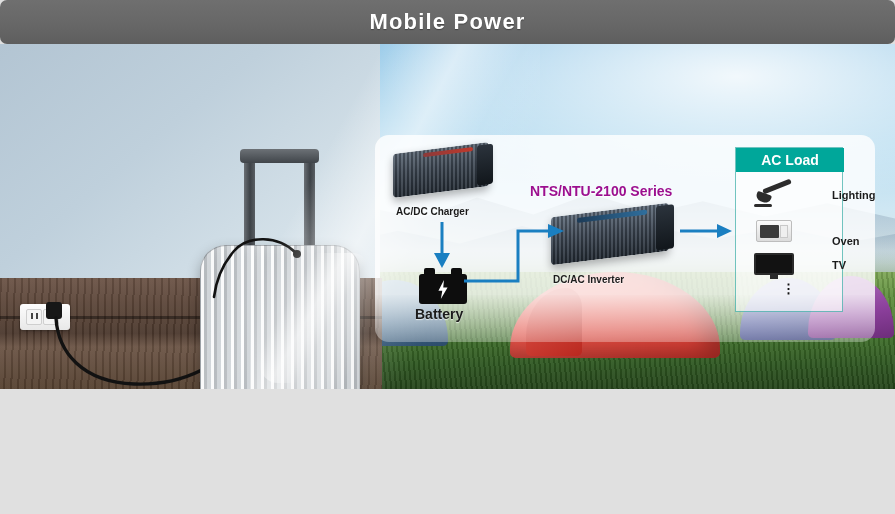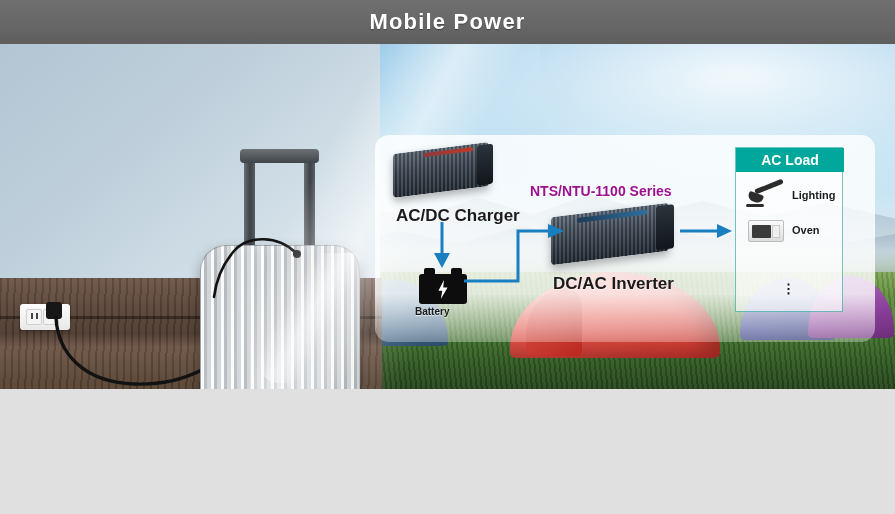--- a/index.html
+++ b/index.html
@@ -8,21 +8,21 @@
     font-family: "Liberation Sans", sans-serif;
     background: #e0e0e0;
     overflow: hidden;
   }
   #page { position: relative; width: 895px; height: 514px; }
 
   
   .header {
     position: absolute; left: 0; top: 0; width: 895px; height: 44px;
     background: linear-gradient(180deg,#6f6f6f 0%,#676767 55%,#5e5e5e 100%);
-    display: flex; align-items: center; justify-content: center;
+    display: flex; align-items: center; justify-content: center; border-radius: 7px;
   }
   .header-title {
     color: #ffffff; font-size: 22px; font-weight: bold;
     letter-spacing: 1.2px; text-shadow: 0 1px 1px rgba(0,0,0,.35);
   }
   .header-underline {
     position: absolute; left: 0; top: 44px; width: 895px; height: 5px;
     background: linear-gradient(90deg,#b9c9d4 0%,#b9c9d4 70%,#c6d3dc 70%,#c6d3dc 70%);
   }
   .header-underline .blue {
@@ -212,27 +212,27 @@
   .dev-inverter .cap{
     position:absolute; right:-5px; top:2px; width:18px; height:44px;
     background: linear-gradient(180deg,#2b333c,#11161b); border-radius:3px;
   }
   .dev-inverter .stripe{
     position:absolute; left:26px; top:4px; width:70px; height:5px;
     background: linear-gradient(90deg,#1d3b57,#2f6f9e); border-radius:2px;
   }
 
   .lbl{
-    position:absolute; color:#1b1b1b; font-weight:bold; font-size:17px;
+    position:absolute; color:#1b1b1b; font-weight:bold; font-size:10px;
     text-shadow: 0 1px 1px rgba(255,255,255,.7);
     white-space:nowrap;
   }
   .lbl-charger{ left:396px; top:162px; }
   .lbl-inverter{ left:553px; top:230px;text-align:center; }
-  .lbl-battery{ left:415px; top:262px; font-size:10px; }
+  .lbl-battery{ left:415px; top:262px; font-size:14px; }
   .lbl-series{
     left:530px; top:139px; color:#9c0f8f; font-size:14px; font-weight:bold;
     text-shadow: 0 1px 1px rgba(255,255,255,.85);
   }
 
   
   .bat-hero{ position:absolute; left:419px; top:224px; width:48px; height:36px; }
   .bat-body{
     position:absolute; left:0; top:6px; width:48px; height:30px;
     background:#0d0d0d; border-radius:3px;
@@ -253,26 +253,26 @@
     border:1px solid rgba(0,150,140,.55);
     background: rgba(255,255,255,.55);
     text-decoration: underline;
   }
   .acload-head{
     position:absolute; left:0; top:0; width:108px; height:24px;
     background:#00a79a; color:#fff; font-weight:bold; font-size:14px;
     display:flex; align-items:center; justify-content:center;
   }
   .acload-row{
-    position:absolute; left:4px; width:108px; height:34px;
-    display:flex; align-items:center;
+    position:absolute; left:12px; width:108px; height:34px;
+    display:flex; align-items:center;gap:32px;
   }
   .acload-row .ic{ width:52px; height:34px; position:relative; flex:0 0 52px; }
   .acload-row .tx{ font-size:11px; font-weight:bold; color:#1b1b1b; }
-  .r-light{ top:30px; } .r-oven{ top:65px; } .r-tv{ top:100px; }
+  .r-light{ top:30px; } .r-oven{ top:65px;align-items:flex-end; } .r-tv{ top:100px; }
   
   .lamp-arm{ position:absolute; left:14px; top:6px; width:30px; height:5px; background:#2c2c2c; border-radius:3px; transform:rotate(-22deg);}
   .lamp-head{ position:absolute; left:8px; top:15px; width:15px; height:9px; background:#2c2c2c; border-radius:2px 2px 6px 6px; transform:rotate(20deg);}
   .lamp-base{ position:absolute; left:6px; top:26px; width:18px; height:3px; background:#2c2c2c; border-radius:2px;}
   
   .oven-b{ position:absolute; left:8px; top:7px; width:36px; height:22px; background:linear-gradient(180deg,#fbfbfb,#dcdcdc); border:1px solid #bdbdbd; border-radius:2px;}
   .oven-w{ position:absolute; left:3px; top:4px; width:19px; height:13px; background:#3a3a3a; border-radius:1px;}
   .oven-p{ position:absolute; right:3px; top:4px; width:8px; height:13px; background:#efefef; border:1px solid #c9c9c9;}
   
   .tv-s{ position:absolute; left:6px; top:5px; width:40px; height:22px; background:#121212; border:2px solid #2a2a2a; border-radius:2px;}
@@ -343,21 +343,21 @@
       <div class="stripe"></div>
       <div class="cap"></div>
     </div>
     <div class="lbl lbl-charger">AC/DC Charger</div>
 
     <div class="dev-inverter">
       <div class="stripe"></div>
       <div class="cap"></div>
     </div>
     <div class="lbl lbl-inverter">DC/AC Inverter</div>
-    <div class="lbl lbl-series">NTS/NTU-1100 Series</div>
+    <div class="lbl lbl-series">NTS/NTU-2100 Series</div>
 
     <div class="bat-hero">
       <div class="bat-cap bat-c1"></div>
       <div class="bat-cap bat-c2"></div>
       <div class="bat-body"></div>
       <div class="bolt"></div>
     </div>
     <div class="lbl lbl-battery">Battery</div>
 
     <svg class="conn" style="left:430px;top:178px;width:24px;height:48px" viewBox="0 0 24 48">
@@ -388,20 +388,27 @@
       <div class="acload-row r-oven">
         <div class="ic">
           <div class="oven-b">
               <div class="oven-w"></div>
               <div class="oven-p"></div>
             </div>
         </div>
         <div class="tx">Oven</div>
       </div>
 
+      <div class="acload-row r-tv">
+        <div class="ic">
+          <div class="tv-s"></div>
+            <div class="tv-f"></div>
+        </div>
+        <div class="tx">TV</div>
+      </div>
 
       <div class="dots">⋮</div>
     </div>
   </div>
 
   <div class="bottom">
 
     
 
     

